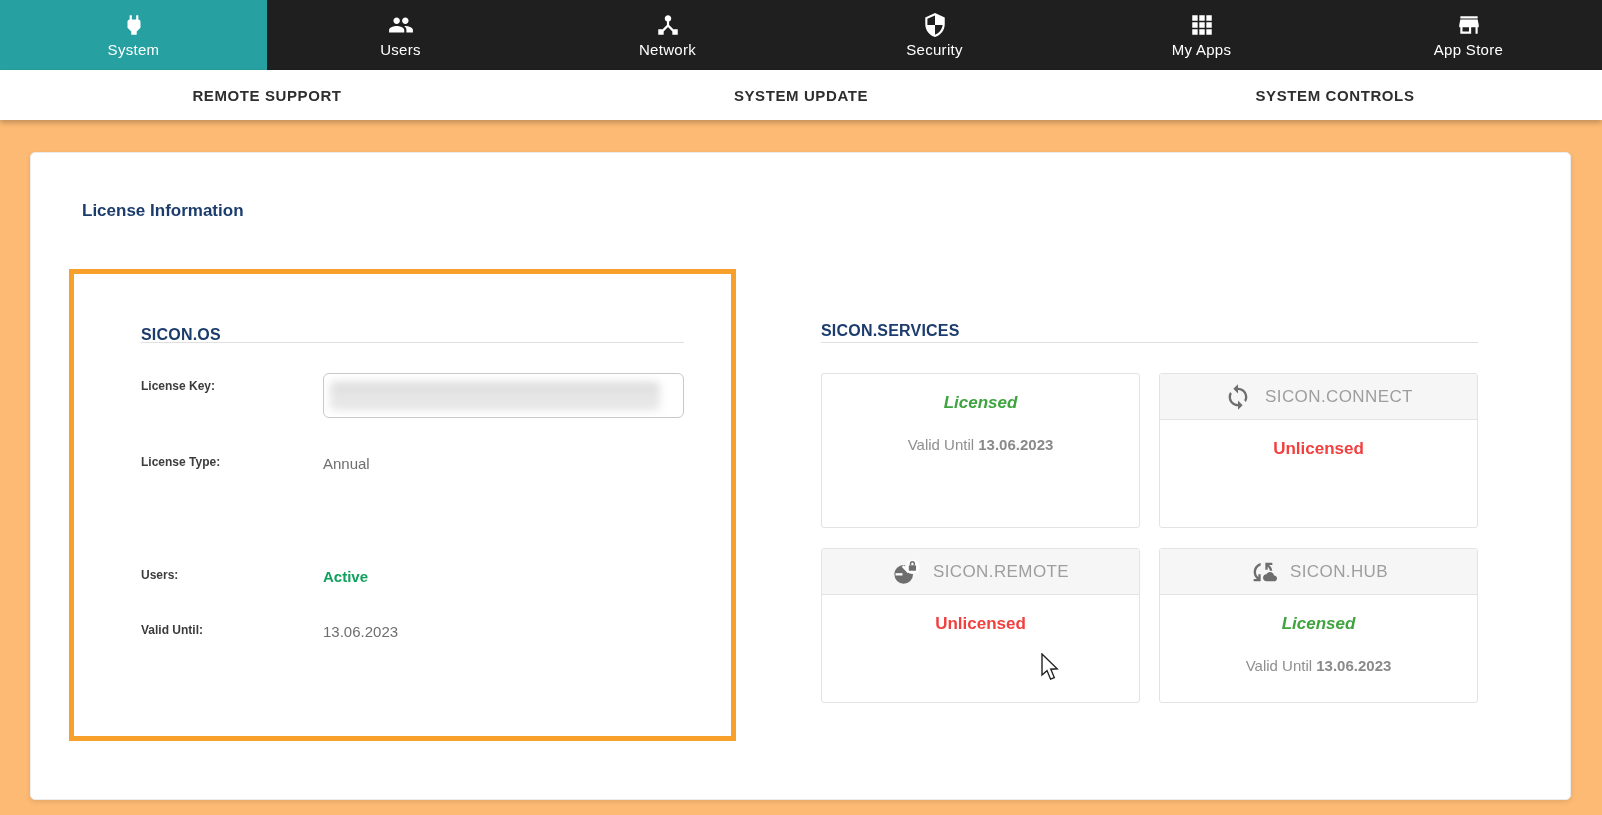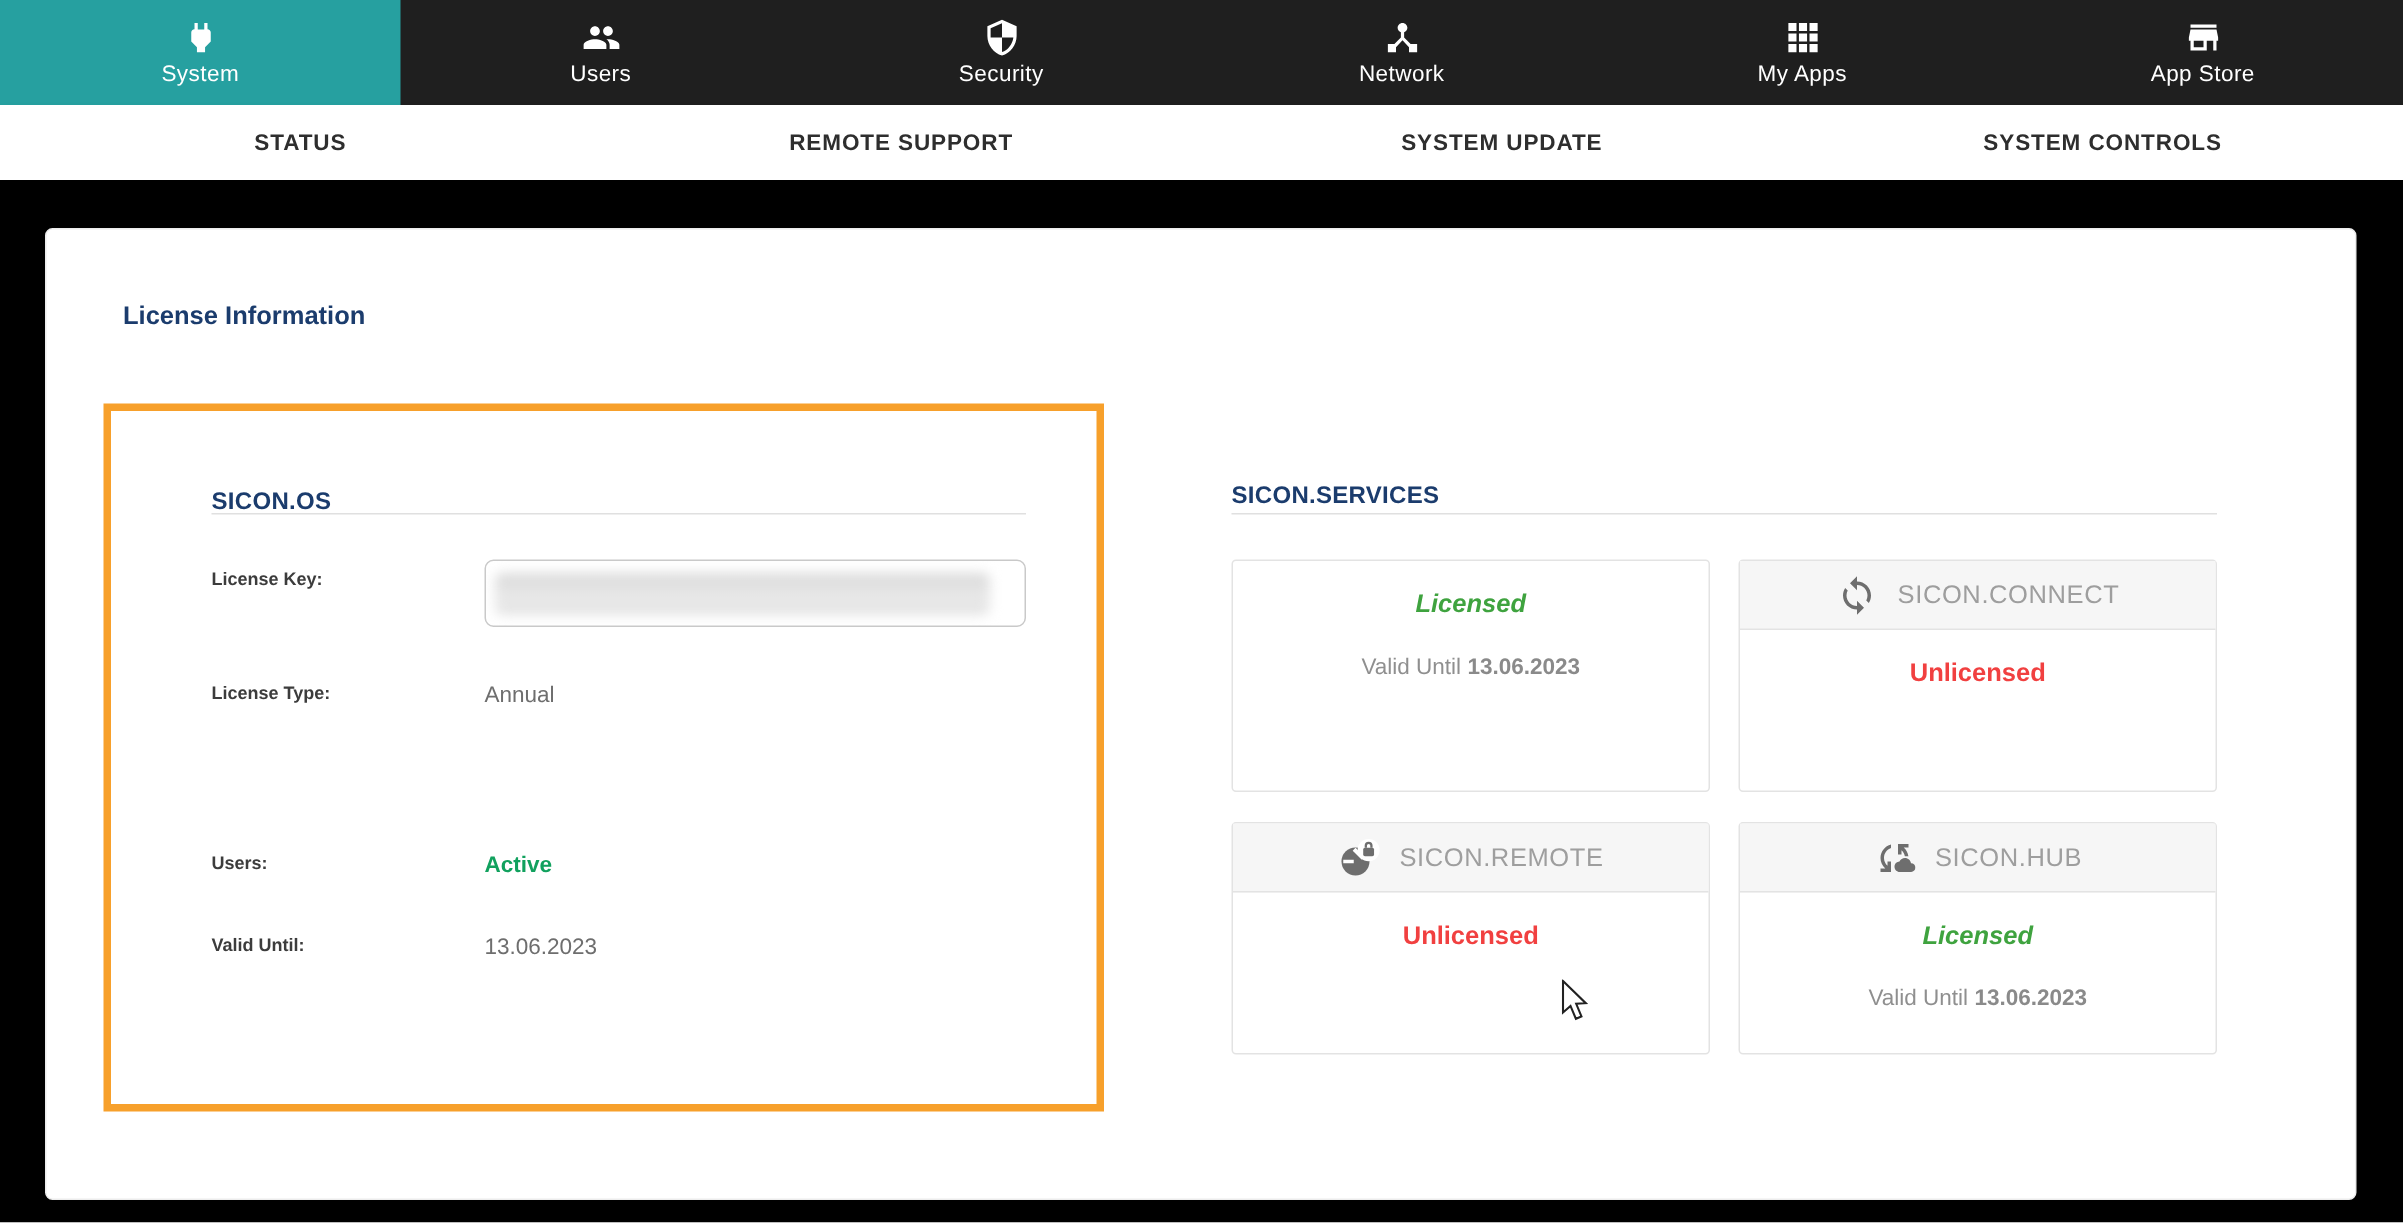--- a/index.html
+++ b/index.html
@@ -1,18 +1,18 @@
 <!DOCTYPE html>
 <html><head>
 <meta charset="utf-8">
 <style>
   * { margin:0; padding:0; box-sizing:border-box; }
   html,body { width:1602px; height:815px; overflow:hidden; background:#fff;
     font-family:"Liberation Sans", sans-serif; }
-  .app { position:relative; width:1602px; height:815px; background:#000000; }
+  .app { position:relative; width:1602px; height:815px; background:#fdba74; }
 
   
   .topnav { position:absolute; left:0; top:0; width:1602px; height:70px;
     background:#1f1f1f; display:flex; }
   .nav-item { flex:1 1 0; display:flex; flex-direction:column; align-items:center;
     justify-content:center; gap:3px; cursor:pointer; color:#fff; }
   .nav-item.active { background:#26a0a0; }
   .nav-icon { width:26px; height:26px; display:block; }
   .nav-icon svg { width:26px; height:26px; fill:#fff; display:block; }
   .nav-label { font-size:15px; color:#fff; letter-spacing:.3px; }
@@ -98,53 +98,52 @@
       <span class="nav-icon">
         <svg viewBox="0 0 24 24">
             <path d="M16 11c1.66 0 2.99-1.34 2.99-3S17.66 5 16 5c-1.66 0-3 1.34-3 3s1.34 3 3 3zm-8 0c1.66 0 2.99-1.34 2.99-3S9.66 5 8 5C6.34 5 5 6.34 5 8s1.34 3 3 3zm0 2c-2.33 0-7 1.17-7 3.5V19h14v-2.5c0-2.33-4.67-3.5-7-3.5zm8 0c-.29 0-.62.02-.97.05 1.16.84 1.97 1.97 1.97 3.45V19h6v-2.5c0-2.33-4.67-3.5-7-3.5z"></path>
           </svg>
       </span>
       <span class="nav-label">Users</span>
     </div>
     <div class="nav-item">
       <span class="nav-icon">
         <svg viewBox="0 0 24 24">
+            <path d="M17 16l-4-4V8.82C14.16 8.4 15 7.3 15 6c0-1.66-1.34-3-3-3S9 4.34 9 6c0 1.3.84 2.4 2 2.82V12l-4 4H3v5h5v-3.05l4-4.2 4 4.2V21h5v-5h-4z"></path>
+          </svg>
+      </span>
+      <span class="nav-label">Network</span>
+    </div>
+    <div class="nav-item">
+      <span class="nav-icon">
+        <svg viewBox="0 0 24 24">
             <path d="M12 1L3 5v6c0 5.55 3.84 10.74 9 12 5.16-1.26 9-6.45 9-12V5l-9-4zm0 10.99h7c-.53 4.12-3.28 7.79-7 8.94V12H5V6.3l7-3.11v8.8z"></path>
           </svg>
       </span>
       <span class="nav-label">Security</span>
     </div>
     <div class="nav-item">
       <span class="nav-icon">
         <svg viewBox="0 0 24 24">
-            <path d="M17 16l-4-4V8.82C14.16 8.4 15 7.3 15 6c0-1.66-1.34-3-3-3S9 4.34 9 6c0 1.3.84 2.4 2 2.82V12l-4 4H3v5h5v-3.05l4-4.2 4 4.2V21h5v-5h-4z"></path>
-          </svg>
-      </span>
-      <span class="nav-label">Network</span>
-    </div>
-    <div class="nav-item">
-      <span class="nav-icon">
-        <svg viewBox="0 0 24 24">
             <path d="M3 3h5v5H3zM9.5 3h5v5h-5zM16 3h5v5h-5zM3 9.5h5v5H3zM9.5 9.5h5v5h-5zM16 9.5h5v5h-5zM3 16h5v5H3zM9.5 16h5v5h-5zM16 16h5v5h-5z"></path>
           </svg>
       </span>
       <span class="nav-label">My Apps</span>
     </div>
     <div class="nav-item">
       <span class="nav-icon">
         <svg viewBox="0 0 24 24">
             <path d="M20 4H4v2h16V4zm1 10v-2l-1-5H4l-1 5v2h1v6h10v-6h4v6h2v-6h1zm-9 4H6v-4h6v4z"></path>
           </svg>
       </span>
       <span class="nav-label">App Store</span>
     </div>
   </nav>
 
   <div class="subnav">
-    <div class="subnav-item">STATUS</div>
     <div class="subnav-item">REMOTE SUPPORT</div>
     <div class="subnav-item">SYSTEM UPDATE</div>
     <div class="subnav-item">SYSTEM CONTROLS</div>
   </div>
 
   <main class="content-card">
     <h2 class="page-title">License Information</h2>
 
     <section class="os-panel">
       <div class="panel-inner">

